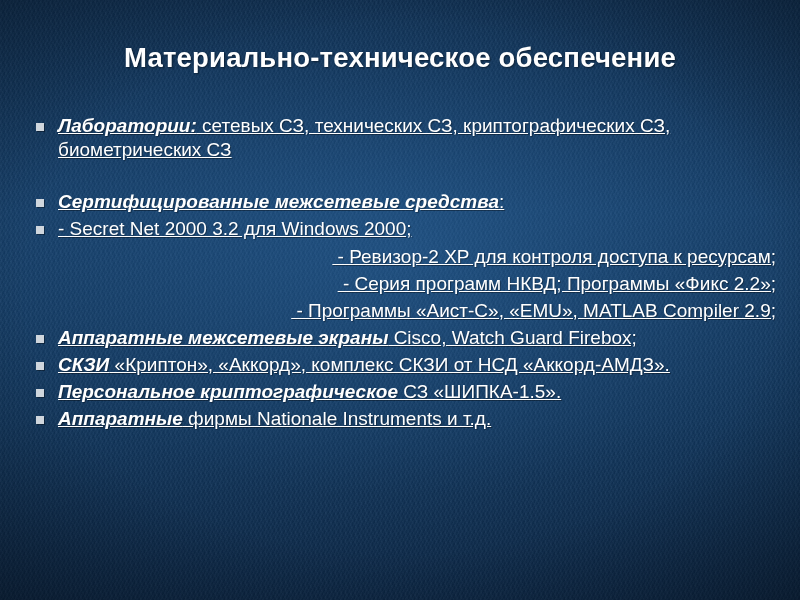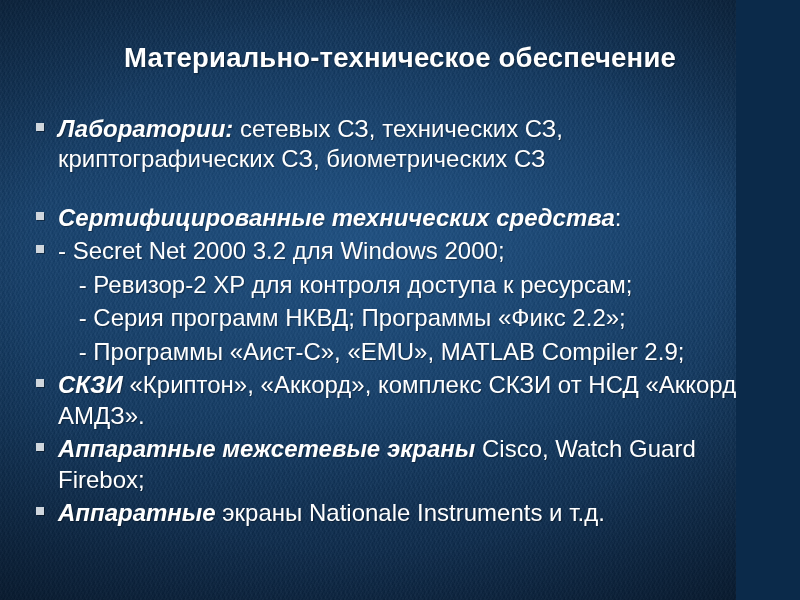--- a/index.html
+++ b/index.html
@@ -10,21 +10,21 @@
     width: 800px;
     height: 600px;
     overflow: hidden;
     font-family: "Liberation Sans", sans-serif;
     background: #0b2a4a;
   }
 
   
   .slide {
     position: relative;
-    width: 736px;
+    width: 800px;
     height: 600px;
     box-sizing: border-box;
     background-color: #123a63;
     background-image:
       radial-gradient(ellipse 120% 90% at 50% 42%, rgba(40,95,150,0.55) 0%, rgba(20,58,98,0.30) 45%, rgba(8,26,48,0.55) 100%),
       repeating-linear-gradient(118deg, rgba(255,255,255,0.035) 0px, rgba(255,255,255,0.035) 1px, rgba(0,0,0,0.045) 2px, rgba(0,0,0,0.045) 3px),
       repeating-linear-gradient(62deg, rgba(255,255,255,0.028) 0px, rgba(255,255,255,0.028) 1px, rgba(0,0,0,0.035) 2px, rgba(0,0,0,0.035) 4px),
       repeating-linear-gradient(90deg, rgba(255,255,255,0.022) 0px, rgba(255,255,255,0.022) 1px, rgba(0,0,0,0.03) 3px, rgba(0,0,0,0.03) 5px),
       linear-gradient(180deg, #0d2c4d 0%, #16416d 35%, #11365c 70%, #0a2340 100%);
     overflow: hidden;
@@ -67,20 +67,21 @@
   .bullet-row {
     display: flex;
     align-items: flex-start;
     margin-bottom: 1px;
   }
   .bullet-row.gap-after {
     margin-bottom: 26px;
   }
   .bullet-row.sub {
     padding-left: 0;
+    text-align: right;
   }
 
   .marker {
     flex: 0 0 auto;
     width: 22px;
     display: flex;
     justify-content: flex-start;
     align-items: flex-start;
     padding-top: 11px;
   }
@@ -91,24 +92,25 @@
     background: #cfd6dd;
     box-shadow: 1px 1px 0 rgba(0,0,0,0.35);
   }
   .marker.empty .sq {
     visibility: hidden;
   }
 
   .text {
     flex: 1 1 auto;
     color: #ffffff;
-    font-size: 24px;
+    font-size: 19px;
     line-height: 1.27;
     text-shadow: 1px 1px 1px rgba(0,0,0,0.35);
     padding-top: 2px;
+    text-decoration: underline;
   }
   .text .em {
     font-style: italic;
     font-weight: bold;
   }
   .indent {
     display: inline-block;
     width: 14px;
   }
 </style>
@@ -125,21 +127,21 @@
       <span class="marker">
           <span class="sq"></span>
         </span>
       <span class="text"><span class="em">Лаборатории:</span><span> сетевых СЗ, технических СЗ, криптографических СЗ, биометрических СЗ</span></span>
     </div>
 
     <div class="bullet-row">
       <span class="marker">
           <span class="sq"></span>
         </span>
-      <span class="text"><span class="em">Сертифицированные технических средства</span><span>:</span></span>
+      <span class="text"><span class="em">Сертифицированные межсетевые средства</span><span>:</span></span>
     </div>
 
     <div class="bullet-row">
       <span class="marker">
           <span class="sq"></span>
         </span>
       <span class="text"><span> - Secret Net 2000 3.2 для Windows 2000;</span></span>
     </div>
 
     <div class="bullet-row sub">
@@ -160,32 +162,38 @@
       <span class="marker empty">
           <span class="sq"></span>
         </span>
       <span class="text"><span class="indent"></span><span> - Программы «Аист-С», «EMU», MATLAB Compiler 2.9;</span></span>
     </div>
 
     <div class="bullet-row">
       <span class="marker">
           <span class="sq"></span>
         </span>
+      <span class="text"><span class="em">Аппаратные межсетевые экраны</span><span> Cisco, Watch Guard Firebox;</span></span>
+    </div>
+
+    <div class="bullet-row">
+      <span class="marker">
+          <span class="sq"></span>
+        </span>
       <span class="text"><span class="em">СКЗИ</span><span> «Криптон», «Аккорд», комплекс СКЗИ от НСД «Аккорд-АМДЗ».</span></span>
     </div>
 
     <div class="bullet-row">
       <span class="marker">
           <span class="sq"></span>
         </span>
-      <span class="text"><span class="em">Аппаратные межсетевые экраны</span><span> Cisco, Watch Guard Firebox;</span></span>
+      <span class="text"><span class="em">Персональное криптографическое</span><span> СЗ «ШИПКА-1.5».</span></span>
     </div>
-
 
     <div class="bullet-row">
       <span class="marker">
           <span class="sq"></span>
         </span>
-      <span class="text"><span class="em">Аппаратные</span><span> экраны Nationale Instruments  и т.д.</span></span>
+      <span class="text"><span class="em">Аппаратные</span><span> фирмы Nationale Instruments  и т.д.</span></span>
     </div>
 
   </div>
 </div>
 
 </body></html>

